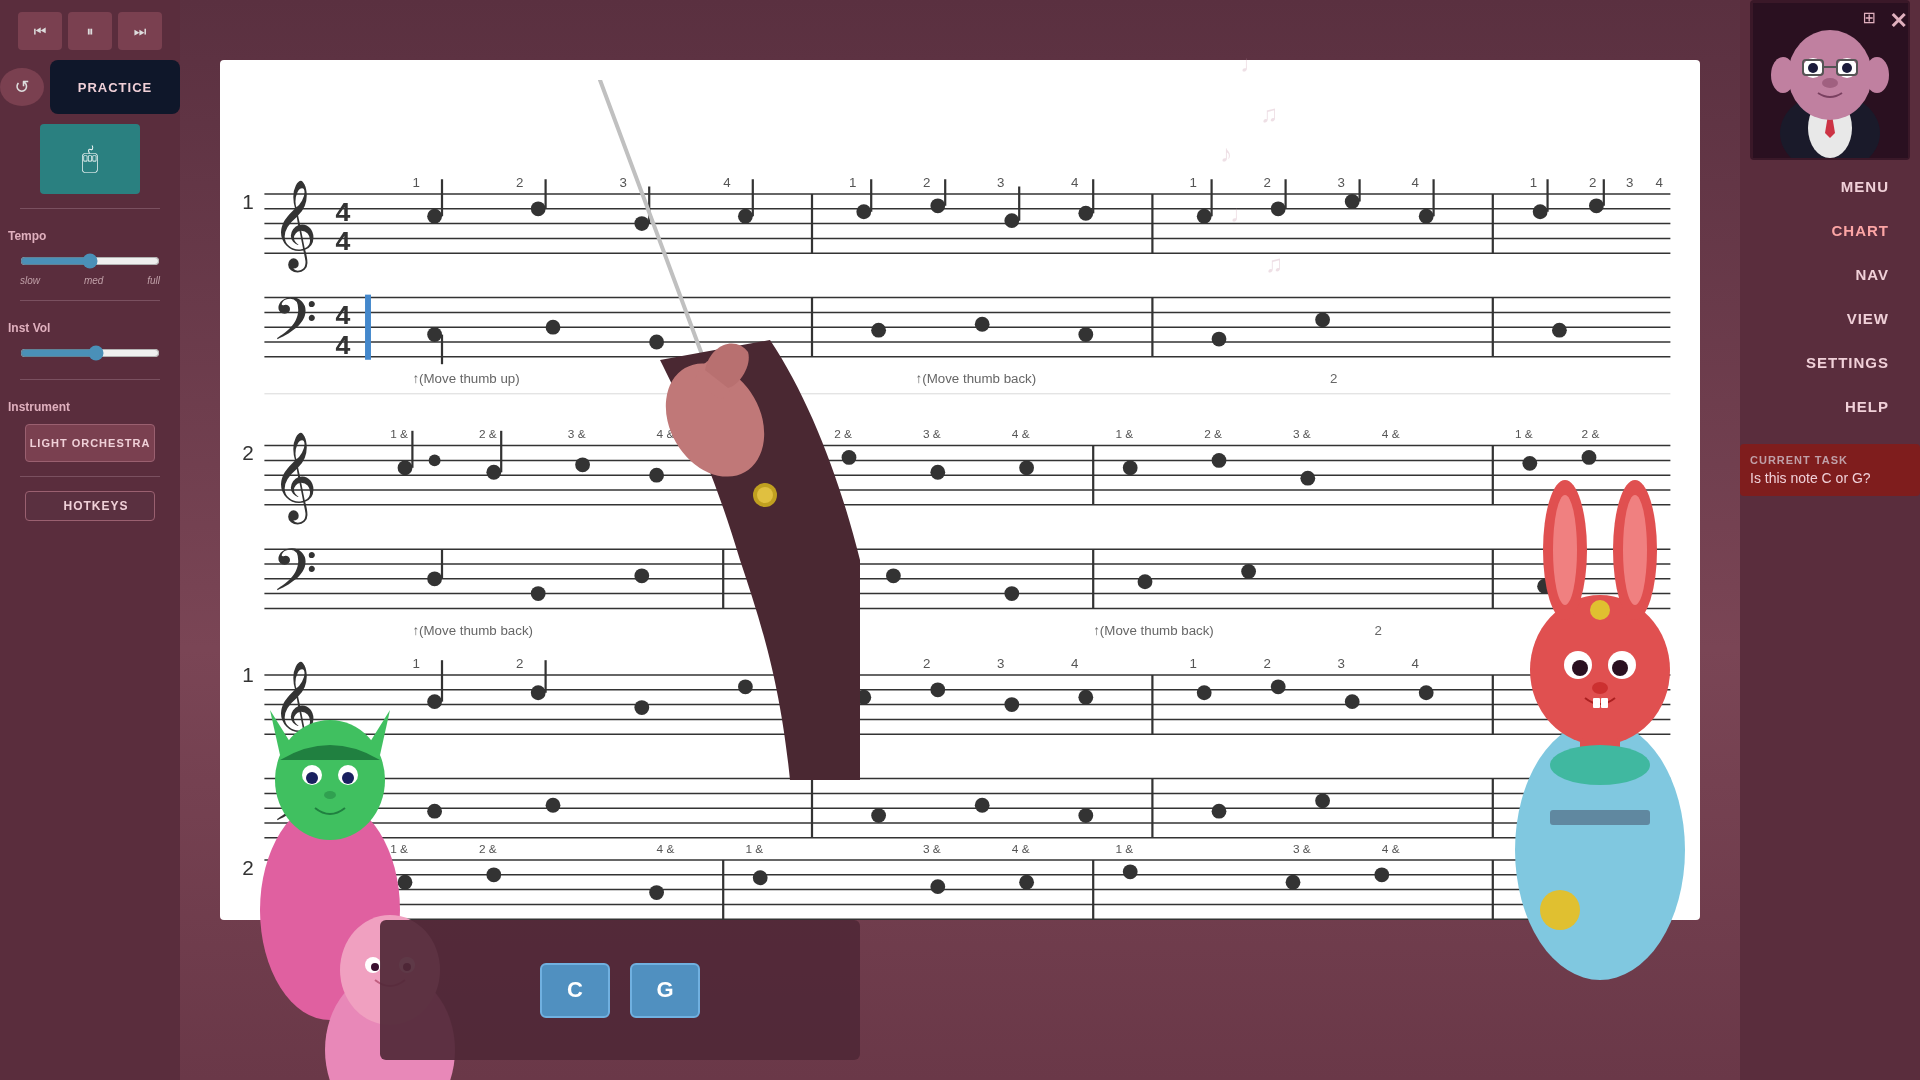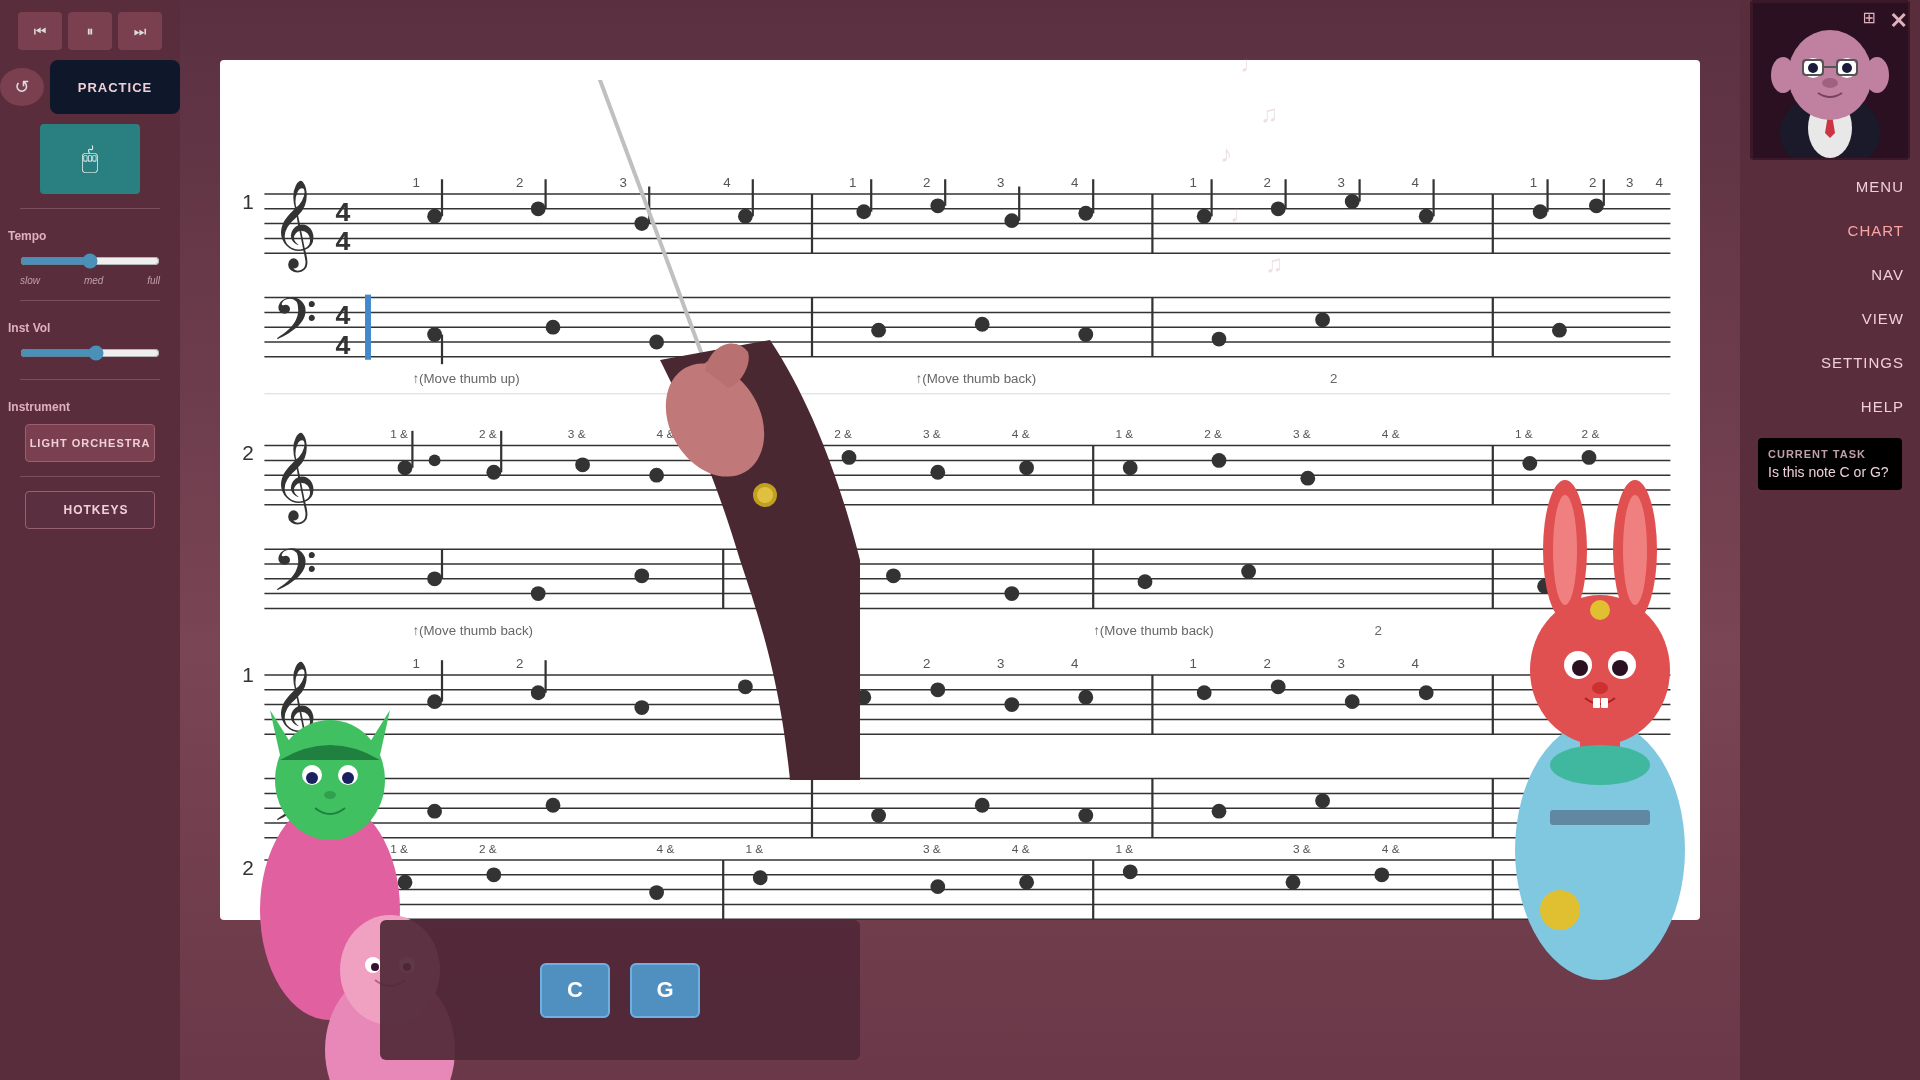--- a/index.html
+++ b/index.html
@@ -116,21 +116,21 @@
       border-radius: 4px;
       cursor: pointer;
       color: #f0d0d8;
       font-size: 11px;
       font-weight: bold;
       letter-spacing: 1px;
     }
 
     .hotkeys-btn {
       width: 130px;
-      height: 38px;
+      height: 30px;
       background: #5a3040;
       border: 1px solid #9a6070;
       border-radius: 4px;
       cursor: pointer;
       color: #f0d0d8;
       font-size: 12px;
       font-weight: bold;
       letter-spacing: 1px;
       padding-left: 12px;
     }
@@ -204,34 +204,34 @@
       margin-top: 4px;
     }
 
     .nav-item {
       width: 100%;
       height: 44px;
       background: none;
       border: none;
       color: #f0d0d8;
       font-size: 15px;
-      font-weight: normal;
+      font-weight: bold;
       letter-spacing: 1px;
       cursor: pointer;
       text-align: right;
-      padding-right: 16px;
+      padding-right: 31px;
     }
     .nav-item.active { color: #fca5a5; }
 
     .current-task-box {
-      width: 144px;
-      background: #000000;
+      width: 180px;
+      background: #7f1d1d;
       border-radius: 4px;
       padding: 10px;
-      margin-top: 10px;
+      margin-top: 16px;
     }
 
     .current-task-title {
       color: #c0a0a8;
       font-size: 11px;
       font-weight: bold;
       letter-spacing: 1px;
       margin-bottom: 4px;
     }
 

